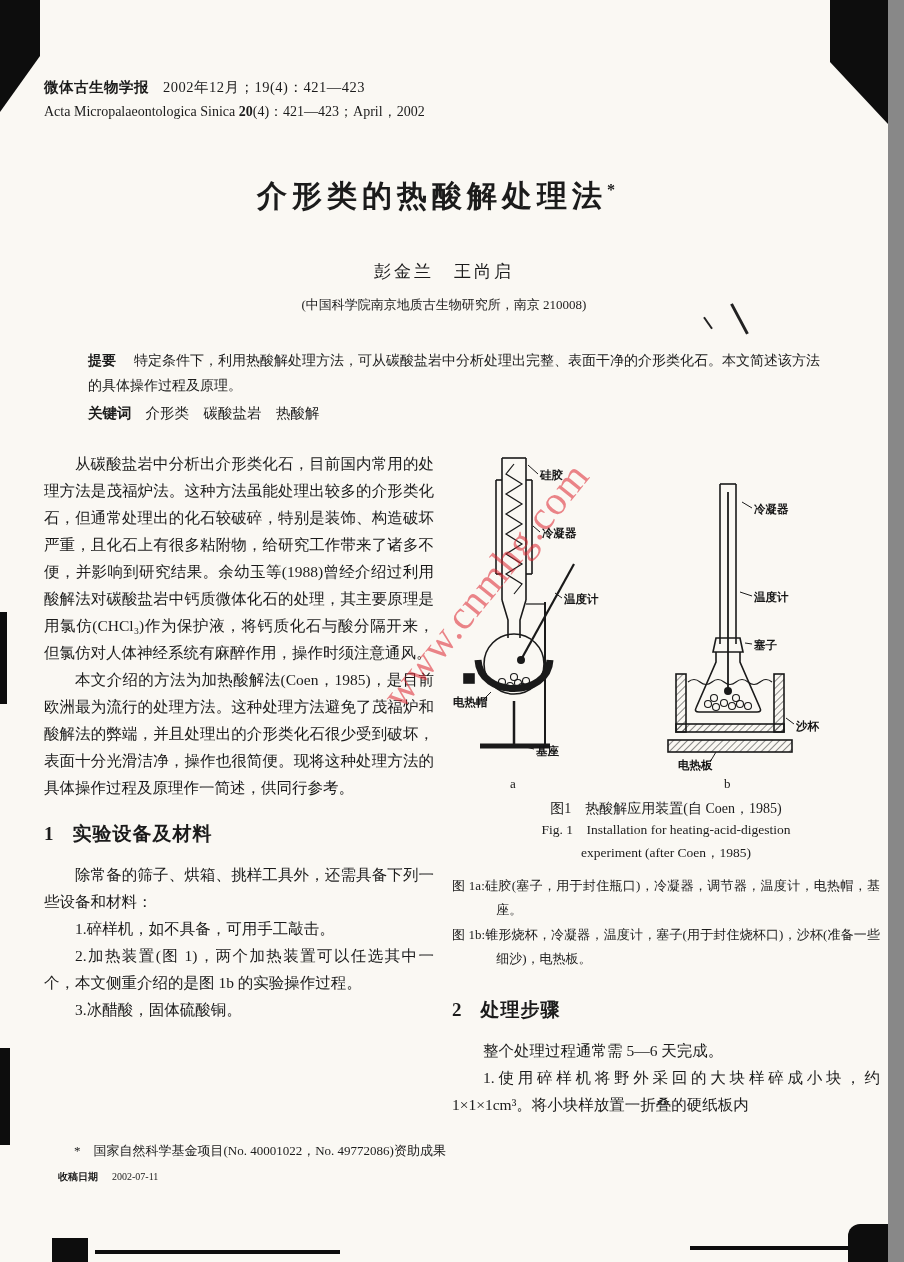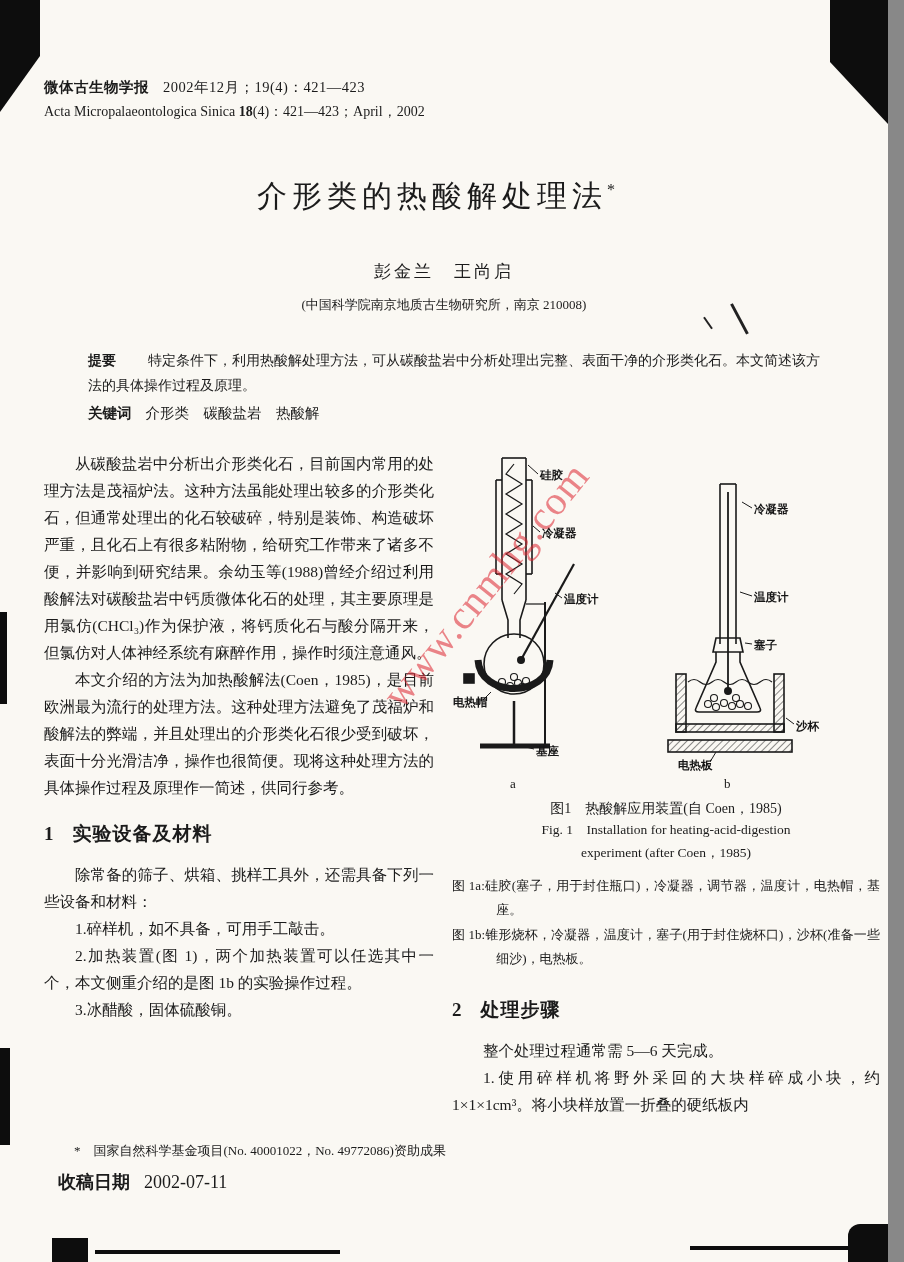--- a/index.html
+++ b/index.html
@@ -11,29 +11,29 @@
     font-family:"Liberation Serif","DejaVu Serif",serif;
     color:#1b1b1b;
   }
   
   .journal-cn{position:absolute;left:44px;top:78px;font-size:14.5px;letter-spacing:.5px;}
   .journal-cn .jname{font-weight:bold;margin-right:14px;}
   .journal-en{position:absolute;left:44px;top:103px;font-size:14px;}
   .journal-en .jvol{font-weight:bold;}
   
   .title{position:absolute;left:0;right:16px;top:176px;text-align:center;
-         font-size:30px;font-weight:normal;letter-spacing:5px;}
+         font-size:30px;font-weight:bold;letter-spacing:5px;}
   .title sup{font-size:16px;letter-spacing:0;}
   .authors{position:absolute;left:0;right:0;top:260px;text-align:center;
            font-size:17px;letter-spacing:3px;}
   .affiliation{position:absolute;left:0;right:0;top:296px;text-align:center;font-size:13px;}
   
   .abstract{position:absolute;left:88px;width:732px;top:348px;
             font-size:14px;line-height:25px;text-align:justify;}
-  .abstract .ab-label{font-weight:bold;margin-right:32px;font-family:Liberation Serif, serif;}
+  .abstract .ab-label{font-weight:bold;margin-right:18px;font-family:Liberation Serif, serif;}
   .keywords{position:absolute;left:88px;top:404px;font-size:14.5px;}
   .keywords .kw-label{font-weight:bold;margin-right:14px;}
   
   .col-left{position:absolute;left:44px;top:450px;width:390px;}
   .col-right{position:absolute;left:452px;top:452px;width:428px;}
   .body-p{margin:0;text-indent:2em;font-size:15.5px;line-height:27px;text-align:justify;}
   .section-h{margin:20px 0 14px 0;font-size:19px;font-weight:bold;letter-spacing:1px;}
   .section-h .sh-num{margin-right:18px;}
   
   .fig-svg{display:block;}
@@ -41,21 +41,21 @@
           font-family:"Liberation Serif","DejaVu Serif",serif;}
   .fletter{font-size:13px;fill:#151515;font-family:"Liberation Serif",serif;}
   .fig-caption-cn{text-align:center;font-size:14px;}
   .fig-caption-en{text-align:center;font-size:13.5px;line-height:23px;margin:0;}
   .fig-notes{margin-top:10px;}
   .fig-note{font-size:13px;line-height:24px;text-align:justify;
             padding-left:3.4em;text-indent:-3.4em;margin:1px 0;}
   .col-right .section-h{margin-top:26px;}
   
   .fund{position:absolute;left:74px;top:1142px;font-size:13px;}
-  .received{position:absolute;left:58px;top:1170px;font-size:18px;}
+  .received{position:absolute;left:58px;top:1170px;font-size:10px;}
   .received .rc-label{font-weight:bold;margin-right:14px;}
   
   .watermark{
     position:absolute;left:302px;top:560px;width:370px;height:52px;
     transform:rotate(-51deg);
     color:#dd2530;opacity:.55;
     font-size:41px;letter-spacing:1px;text-align:center;
     pointer-events:none;z-index:5;
     font-family:"Liberation Serif",serif;
   }
@@ -69,21 +69,21 @@
 </style>
 </head>
 <body>
 
 <div class="page">
 
   <div class="journal-cn">
     <span class="jname">微体古生物学报</span><span>2002年12月；19(4)：421—423</span>
   </div>
   <div class="journal-en">
-    <span>Acta Micropalaeontologica Sinica </span><span class="jvol">18</span><span>(4)：421—423；April，2002</span>
+    <span>Acta Micropalaeontologica Sinica </span><span class="jvol">20</span><span>(4)：421—423；April，2002</span>
   </div>
 
   <div class="title">
     <span>介形类的热酸解处理法</span><sup>*</sup>
   </div>
   <div class="authors">彭金兰　王尚启</div>
   <div class="affiliation">(中国科学院南京地质古生物研究所，南京 210008)</div>
 
   <div class="abstract">
     <span class="ab-label">提要</span><span>特定条件下，利用热酸解处理方法，可从碳酸盐岩中分析处理出完整、表面干净的介形类化石。本文简述该方法的具体操作过程及原理。</span>

